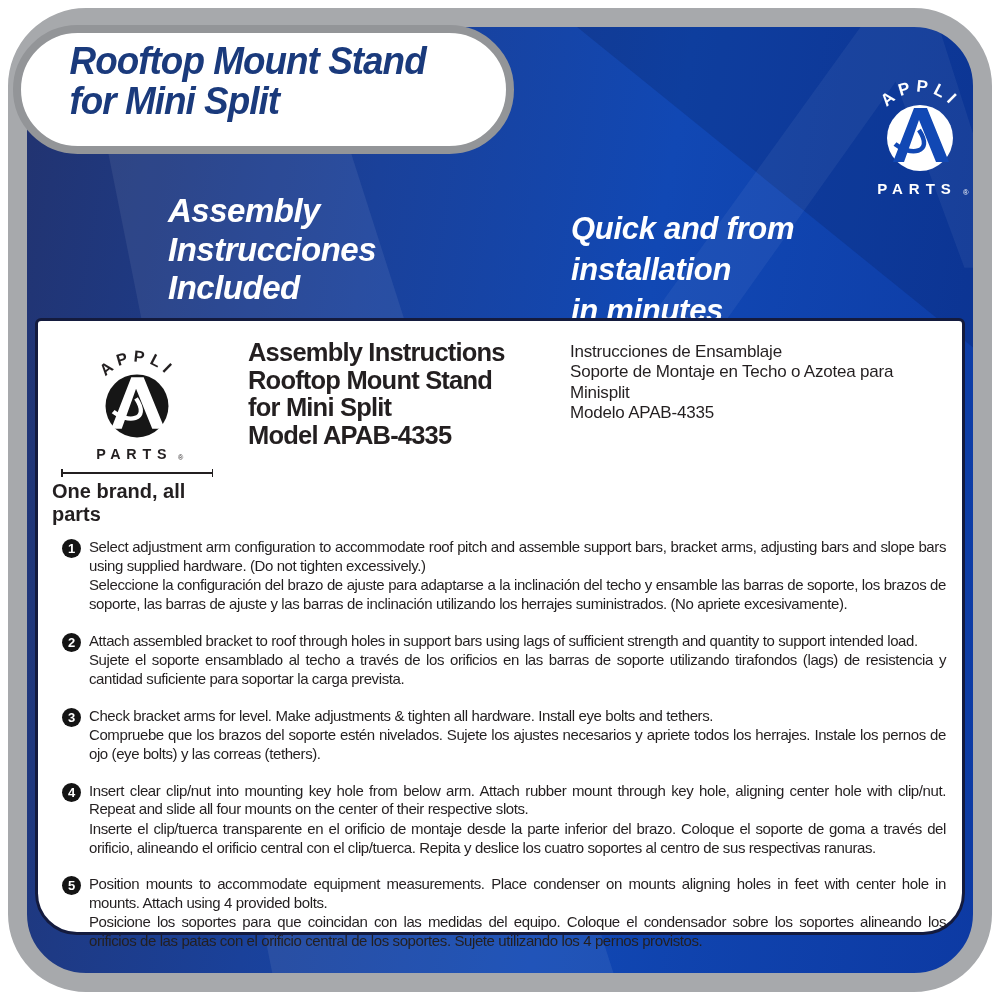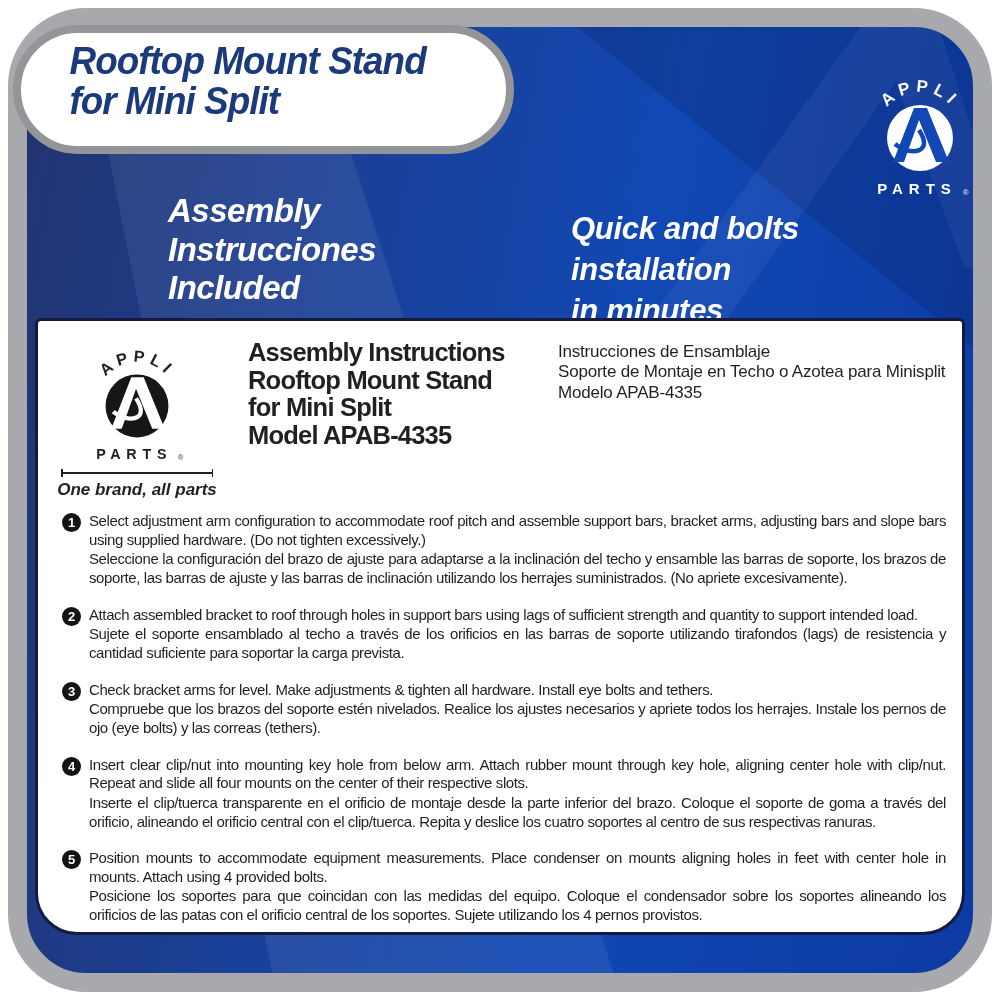--- a/index.html
+++ b/index.html
@@ -38,25 +38,25 @@
 
   
   .panel { position:absolute; left:9px; top:292px; width:930px; height:617px; background:#ffffff;
            border:3px solid #141b3e; border-radius:6px 6px 42px 42px; padding:18px 14px 0 14px; z-index:4; }
 
   .panel-header { display:flex; align-items:flex-start; }
   .logo-block { width:170px; flex:none; display:flex; flex-direction:column; align-items:center; padding-top:4px; }
   .divider { display:flex; align-items:center; width:152px; margin-top:2px; }
   .divider .tick { width:1.5px; height:8px; background:#231f20; }
   .divider .line { flex:1; height:1.5px; background:#231f20; }
-  .tagline { margin-top:3px; font-size:17px; font-weight:bold; font-style:italic; color:#231f20; }
+  .tagline { margin-top:3px; font-size:20px; font-weight:bold; color:#231f20; }
 
   .en-heading { margin-left:26px; width:298px; flex:none; font-weight:bold; font-size:25.5px;
            line-height:1.08; color:#231f20; letter-spacing:-0.8px; }
-  .es-heading { margin-left:12px; font-size:17px; line-height:1.2; color:#231f20; letter-spacing:-0.2px; padding-top:3px; }
+  .es-heading { margin-left:24px; font-size:17px; line-height:1.2; color:#231f20; letter-spacing:-0.2px; padding-top:3px; }
 
   .steps { margin-top:12px; padding:0 2px 0 10px; }
   .step { position:relative; padding-left:27px; margin-bottom:18px; }
   .step-num { position:absolute; left:0; top:1px; width:19px; height:19px; border-radius:50%;
            background:#141414; color:#ffffff; font-size:13px; font-weight:bold;
            display:flex; align-items:center; justify-content:center; }
   .step-en { font-weight:normal; font-size:15px; line-height:1.24; color:#231f20;
            text-align:justify; letter-spacing:-0.4px; }
   .step-es { font-size:15px; line-height:1.28; color:#231f20; text-align:justify; letter-spacing:-0.4px; }
 </style>
@@ -70,21 +70,21 @@
     <div class="facet-dark"></div>
     <div class="wm-a"></div>
 
     <div class="hero-left">
       <div>Assembly</div>
       <div>Instrucciones</div>
       <div>Included</div>
     </div>
 
     <div class="hero-right">
-      <div>Quick and bolts</div>
+      <div>Quick and from</div>
       <div>installation</div>
       <div>in minutes</div>
     </div>
 
     <div class="brand-badge">
       <svg viewBox="0 0 126 130" width="126" height="130">
         <defs>
           <path id="arcTop" d="M 21 62 A 42 42 0 0 1 105 62" fill="none"></path>
         </defs>
         <text font-size="17" font-weight="bold" fill="#ffffff" letter-spacing="5" font-family="Liberation Sans, sans-serif">
@@ -144,21 +144,21 @@
           <div class="step-es">Seleccione la configuración del brazo de ajuste para adaptarse a la inclinación del techo y ensamble las barras de soporte, los brazos de soporte, las barras de ajuste y las barras de inclinación utilizando los herrajes suministrados. (No apriete excesivamente).</div>
         </div>
         <div class="step">
           <span class="step-num">2</span>
           <div class="step-en">Attach assembled bracket to roof through holes in support bars using lags of sufficient strength and quantity to support intended load.</div>
           <div class="step-es">Sujete el soporte ensamblado al techo a través de los orificios en las barras de soporte utilizando tirafondos (lags) de resistencia y cantidad suficiente para soportar la carga prevista.</div>
         </div>
         <div class="step">
           <span class="step-num">3</span>
           <div class="step-en">Check bracket arms for level. Make adjustments &amp; tighten all hardware. Install eye bolts and tethers.</div>
-          <div class="step-es">Compruebe que los brazos del soporte estén nivelados. Realice los ajustes necesarios y apriete todos los herrajes. Instale los pernos de ojo (eye bolts) y las correas (tethers).</div>
+          <div class="step-es">Compruebe que los brazos del soporte estén nivelados. Sujete los ajustes necesarios y apriete todos los herrajes. Instale los pernos de ojo (eye bolts) y las correas (tethers).</div>
         </div>
         <div class="step">
           <span class="step-num">4</span>
           <div class="step-en">Insert clear clip/nut into mounting key hole from below arm. Attach rubber mount through key hole, aligning center hole with clip/nut. Repeat and slide all four mounts on the center of their respective slots.</div>
           <div class="step-es">Inserte el clip/tuerca transparente en el orificio de montaje desde la parte inferior del brazo. Coloque el soporte de goma a través del orificio, alineando el orificio central con el clip/tuerca. Repita y deslice los cuatro soportes al centro de sus respectivas ranuras.</div>
         </div>
         <div class="step">
           <span class="step-num">5</span>
           <div class="step-en">Position mounts to accommodate equipment measurements. Place condenser on mounts aligning holes in feet with center hole in mounts. Attach using 4 provided bolts.</div>
           <div class="step-es">Posicione los soportes para que coincidan con las medidas del equipo. Coloque el condensador sobre los soportes alineando los orificios de las patas con el orificio central de los soportes. Sujete utilizando los 4 pernos provistos.</div>

